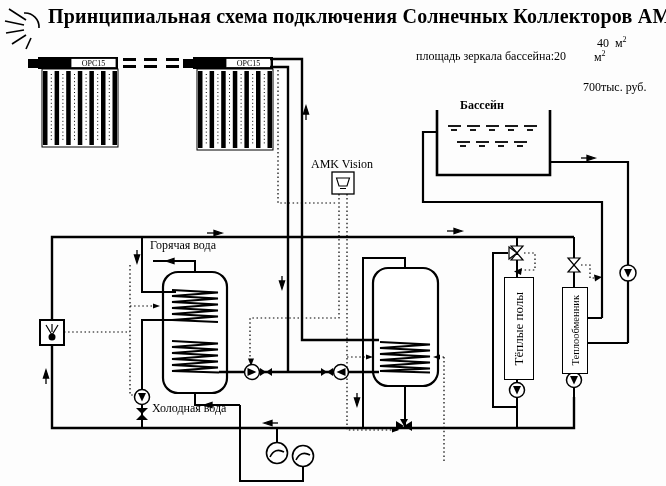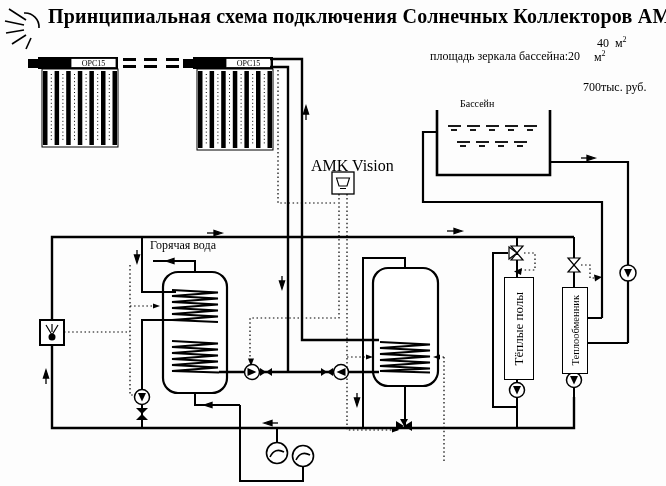--- a/index.html
+++ b/index.html
@@ -4,22 +4,22 @@
 <style>
   html,body{margin:0;padding:0;background:#fdfdfd;}
   .stage{position:relative;width:666px;height:486px;background:#fdfdfd;overflow:hidden;
          font-family:"Liberation Serif","DejaVu Serif",serif;color:#000;}
   .stage svg{position:absolute;left:0;top:0;}
   .t{position:absolute;white-space:nowrap;line-height:1.05;}
   .title{left:48px;top:6px;font-size:20px;font-weight:bold;letter-spacing:.2px;}
   .info{font-size:12px;}
   .sup{font-size:8px;vertical-align:super;}
   .big{font-size:12px;}
-  .pool-label{font-size:10px;font-weight:400;}
-  .ctrl-label{font-size:16px;}
+  .pool-label{font-size:12px;font-weight:700;}
+  .ctrl-label{font-size:12px;}
   .vbox{position:absolute;display:flex;align-items:center;justify-content:center;}
   .vtext{writing-mode:vertical-rl;transform:rotate(180deg);font-size:13px;}
   .vtext.small{font-size:10.5px;}
 </style>
 </head>
 <body>
 
 <div class="stage">
 
 <svg width="666" height="486" viewBox="0 0 666 486">
@@ -260,31 +260,32 @@
         <polygon points="357,406 354.4,398 359.6,398"></polygon>
   </g>
 </svg>
 
 <div class="t title">Принципиальная схема подключения Солнечных Коллекторов АМК</div>
 
 <div class="t info" style="left:597px;top:36px">
   <span>40</span>&nbsp;
   <span>м</span><span class="sup">2</span>
 </div>
-<div class="t info" style="left:430px;top:50px">
+<div class="t info" style="left:416px;top:50px">
   <span>площадь зеркала бассейна:</span><span>20</span>
 </div>
 <div class="t info" style="left:594px;top:50px">
   <span>м</span><span class="sup">2</span>
 </div>
 <div class="t info" style="left:583px;top:81px">700тыс. руб.</div>
 
 <div class="t pool-label" style="left:460px;top:99px">Бассейн</div>
 <div class="t ctrl-label" style="left:311px;top:158px">AMK Vision</div>
 <div class="t big" style="left:150px;top:239px">Горячая вода</div>
+<div class="t big" style="left:152px;top:402px">Холодная вода</div>
 
 <div class="vbox" style="left:504px;top:277px;width:28px;height:101px;border:1.2px solid #000;background:#fff">
   <span class="vtext">Тёплые полы</span>
 </div>
 <div class="vbox" style="left:562px;top:287px;width:24px;height:85px;border:1.2px solid #000;background:#fff">
   <span class="vtext small">Теплообменник</span>
 </div>
 
 </div>
 

